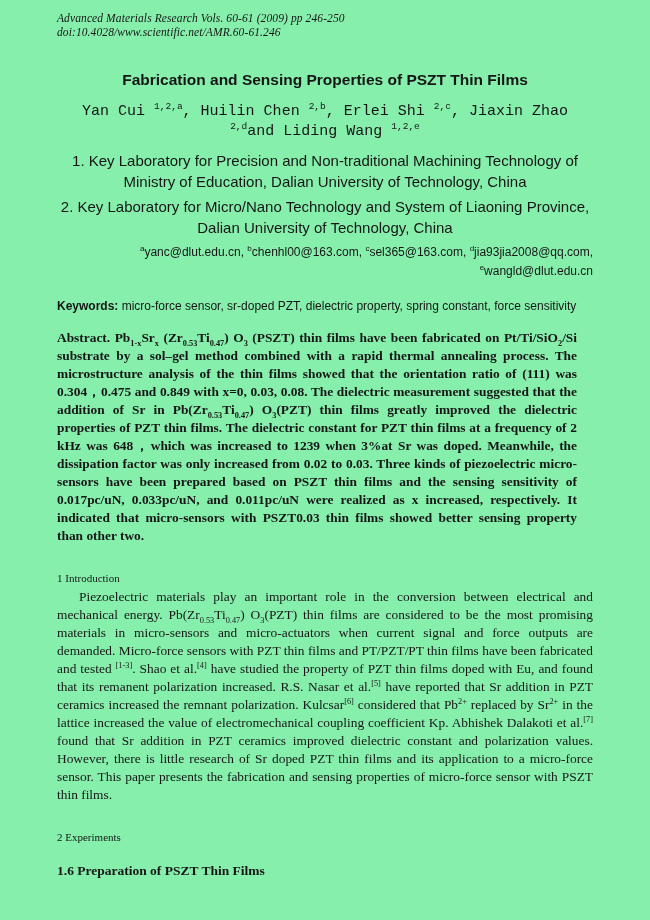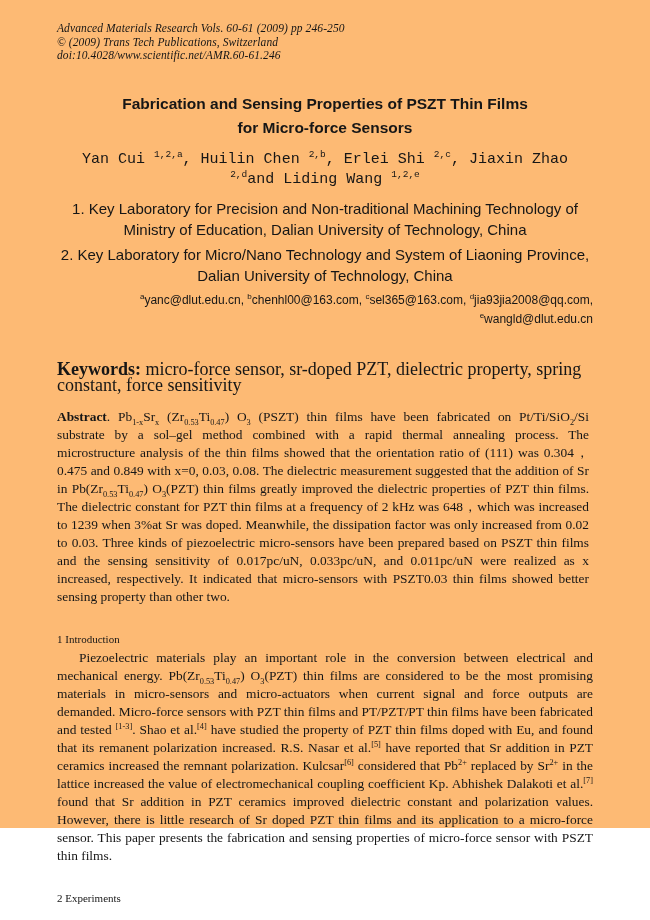--- a/index.html
+++ b/index.html
@@ -9,23 +9,23 @@
   }
   body {
     width: 650px;
     height: 920px;
     overflow: hidden;
     color: #161616;
   }
   .page {
     box-sizing: border-box;
     width: 650px;
-    height: 828px;
-    padding: 22px 57px 0 57px;
-    background: #fdba74;
+    height: 920px;
+    padding: 12px 57px 0 57px;
+    background: #86efac;
   }
 
   
   .jheader {
     font-family: "Liberation Serif", serif;
     font-style: italic;
     font-size: 11.5px;
     line-height: 13.5px;
     letter-spacing: 0.1px;
   }
@@ -68,37 +68,37 @@
     margin: 5px 0 0 0;
     text-align: right;
     font-family: "Liberation Sans", sans-serif;
     font-size: 12px;
     line-height: 19px;
   }
   .emails sup { font-size: 8px; line-height: 0; }
 
   
   .keywords {
-    margin: 32px 0 0 0;
-    font-family: Liberation Serif, serif;
-    font-size: 18px;
+    margin: 17px 0 0 0;
+    font-family: Liberation Sans, sans-serif;
+    font-size: 12px;
     line-height: 16px;
   }
   .keywords .kw-label { font-weight: bold; }
 
   
   .bodytext {
     font-family: "Liberation Serif", serif;
     font-size: 13.4px;
     line-height: 18px;
     text-align: justify;
   }
   .bodytext sub { font-size: 0.62em; line-height: 0; }
   .bodytext sup { font-size: 0.62em; line-height: 0; }
-  .abstract { margin: 15px 4px 0 0; }
+  .abstract { margin: 15px 16px 0 0; font-weight: bold; }
 
   .section-heading {
     margin: 24px 0 0 0;
     font-family: "Liberation Serif", serif;
     font-weight: normal;
     font-size: 11px;
     line-height: 18px;
   }
   .subsection-heading {
     margin: 16px 0 0 0;
@@ -113,27 +113,25 @@
   }
   .fill-last { text-align-last: justify; }
 </style>
 </head>
 <body>
 
 <div class="page">
 
   <div class="jheader">
     <div>Advanced Materials Research Vols. 60-61 (2009) pp 246-250</div>
-    <div>© (2009) Trans Tech Publications, Switzerland</div>
     <div>doi:10.4028/www.scientific.net/AMR.60-61.246</div>
   </div>
 
   <h1 class="title">
     <div>Fabrication and Sensing Properties of PSZT Thin Films</div>
-    <div>for Micro-force Sensors</div>
   </h1>
 
   <p class="authors">Yan Cui <sup>1,2,a</sup>, Huilin Chen <sup>2,b</sup>, Erlei Shi <sup>2,c</sup>, Jiaxin Zhao <sup>2,d</sup>and Liding Wang <sup>1,2,e</sup></p>
 
   <p class="affil affil-1">1. Key Laboratory for Precision and Non-traditional Machining Technology of Ministry of Education, Dalian University of Technology, China</p>
   <p class="affil affil-2">2. Key Laboratory for Micro/Nano Technology and System of Liaoning Province, Dalian University of Technology, China</p>
 
   <p class="emails">
     <span><sup>a</sup>yanc@dlut.edu.cn, <sup>b</sup>chenhl00@163.com, <sup>c</sup>sel365@163.com, <sup>d</sup>jia93jia2008@qq.com,</span><br>
     <span><sup>e</sup>wangld@dlut.edu.cn</span>

